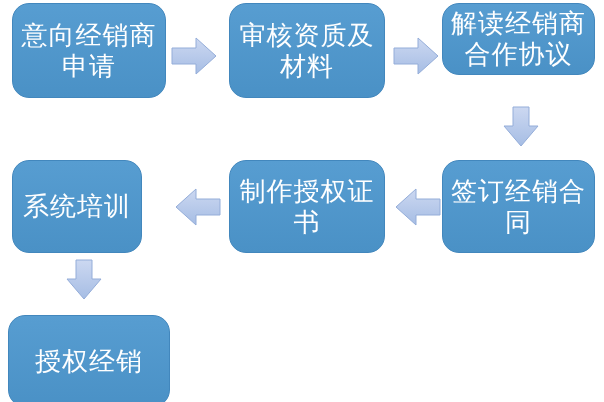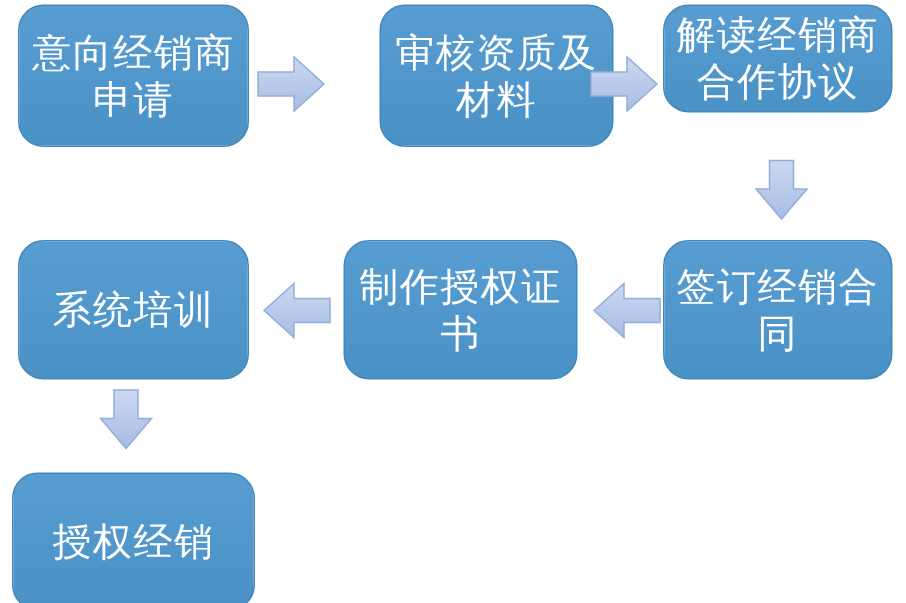--- a/index.html
+++ b/index.html
@@ -26,25 +26,25 @@
     justify-content: center;
     text-align: center;
     color: #ffffff;
     font-size: 26px;
     line-height: 31px;
     letter-spacing: 1px;
     padding: 2px 8px;
   }
   .node span { display: block; }
   .n1 { left: 12px;  top: 3px;   width: 154px; height: 95px; }
-  .n2 { left: 229px; top: 3px;   width: 156px; height: 95px; margin-left: 24px; }
+  .n2 { left: 229px; top: 3px;   width: 156px; height: 95px; }
   .n3 { left: 442px; top: 3px;   width: 153px; height: 72px; }
   .n4 { left: 442px; top: 160px; width: 153px; height: 93px; }
   .n5 { left: 229px; top: 160px; width: 156px; height: 93px; }
-  .n6 { left: 12px;  top: 160px; width: 154px; height: 93px; text-align: right; }
+  .n6 { left: 12px;  top: 160px; width: 130px; height: 93px; text-align: right; }
   .n7 { left: 8px;   top: 315px; width: 162px; height: 92px; }
   .arrows {
     position: absolute;
     left: 0; top: 0;
     width: 604px;
     height: 402px;
     pointer-events: none;
   }
 </style>
 </head>

